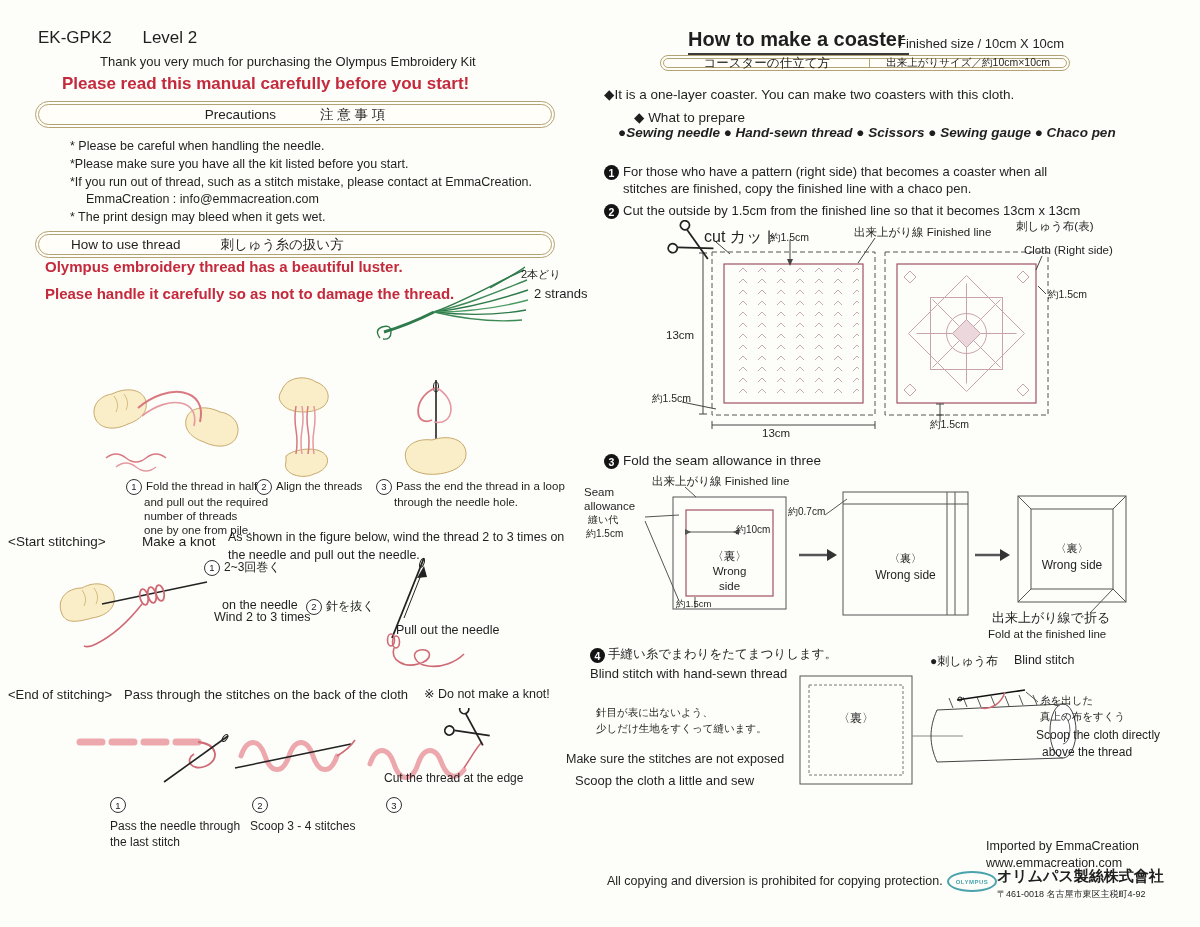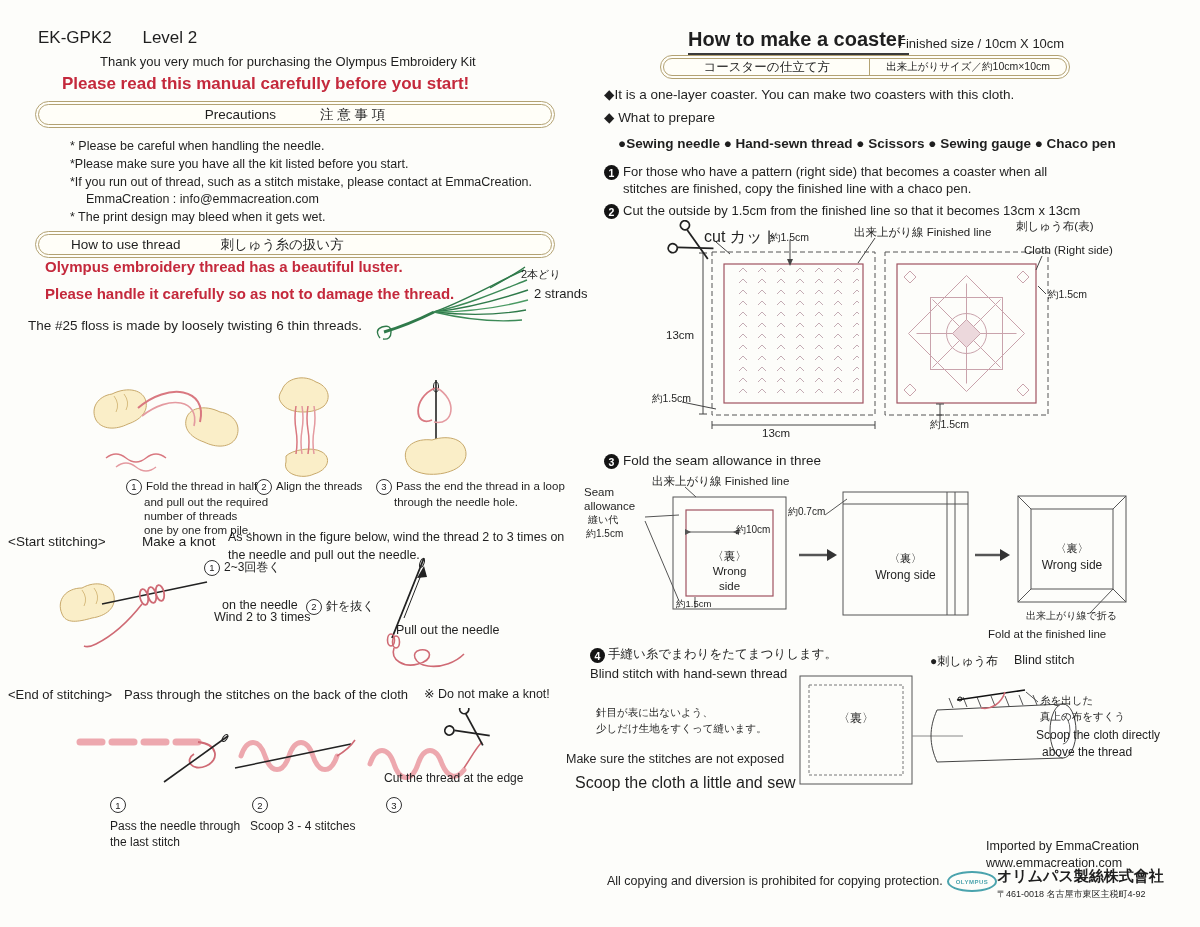--- a/index.html
+++ b/index.html
@@ -66,21 +66,20 @@
     <path d="M62,52 C98,44 130,30 155,20" stroke="#3c8a57" stroke-width="1.4" fill="none"></path>
     <path d="M62,52 C100,48 132,38 156,30" stroke="#2f7a4a" stroke-width="1.4" fill="none"></path>
     <path d="M62,52 C100,52 134,46 156,40" stroke="#4a9a63" stroke-width="1.4" fill="none"></path>
     <path d="M62,52 C98,56 132,54 154,50" stroke="#2f7a4a" stroke-width="1.4" fill="none"></path>
     <path d="M62,52 C96,60 128,62 150,60" stroke="#3c8a57" stroke-width="1.4" fill="none"></path>
     <path d="M118,28 C134,19 146,12 153,7" stroke="#2f7a4a" stroke-width="1.4" fill="none"></path>
   </svg>
   <div class="lb" style="left:521px;top:268px;font-size:11px;">2本どり</div>
   <div class="lb" style="left:534px;top:286px;font-size:13px;">2 strands</div>
 
-  <div class="lb" style="left:28px;top:318px;font-size:13.5px;">The #25 floss is made by loosely twisting 6 thin threads.</div>
 
   <svg class="art" style="left:88px;top:378px;" width="155" height="100" viewBox="0 0 155 100">
     <path d="M8,42 C2,30 10,18 24,16 C40,8 56,12 58,24 C60,34 52,42 40,46 C28,52 14,52 8,42 Z" fill="#faeec8" stroke="#c8a96b"></path>
     <path d="M26,18 q6,8 2,16 M36,16 q6,8 2,16" stroke="#d8bd80" fill="none"></path>
     <path d="M148,60 C154,48 146,36 132,34 C116,26 100,30 98,42 C96,52 104,60 116,64 C128,70 142,70 148,60 Z" fill="#faeec8" stroke="#c8a96b"></path>
     <path d="M50,30 C80,4 120,10 112,44" stroke="#d97880" stroke-width="2" fill="none"></path>
     <path d="M54,38 C82,16 112,22 106,48" stroke="#e49aa0" stroke-width="1.6" fill="none"></path>
     <path d="M18,80 q10,-8 20,0 q10,8 20,0 q10,-8 20,0" stroke="#d97880" fill="none" stroke-width="1.4"></path>
     <path d="M28,89 q10,-8 20,0 q10,8 20,0" stroke="#e49aa0" fill="none" stroke-width="1.4"></path>
   </svg>
@@ -196,30 +195,30 @@
   <span class="wnum wnum-abs" style="left:252px;top:797px;">2</span>
   <span class="wnum wnum-abs" style="left:386px;top:797px;">3</span>
   <div class="lb" style="left:110px;top:819px;font-size:12px;">Pass the needle through</div>
   <div class="lb" style="left:110px;top:835px;font-size:12px;">the last stitch</div>
   <div class="lb" style="left:250px;top:819px;font-size:12px;">Scoop 3 - 4 stitches</div>
   <div class="lb" style="left:384px;top:771px;font-size:12px;">Cut the thread at the edge</div>
 
   <div class="title" style="left:688px;top:28px;">How to make a coaster</div>
   <div class="lb" style="left:898px;top:36px;font-size:13px;">Finished size / 10cm X 10cm</div>
 
-  <div class="banner" style="left:660px;top:55px;width:410px;height:24px;">
+  <div class="banner" style="left:660px;top:55px;width:410px;height:16px;">
     <div class="banner-in" style="gap:0;">
       <div class="cell" style="flex:1.05;border-right:1px solid #b3a273;font-size:12.5px;">コースターの仕立て方</div>
       <div class="cell" style="flex:1;font-size:10.5px;">出来上がりサイズ／約10cm×10cm</div>
     </div>
   </div>
 
   <div class="lb" style="left:604px;top:87px;font-size:13.5px;">◆It is a one-layer coaster. You can make two coasters with this cloth.</div>
-  <div class="lb" style="left:604px;top:110px;font-size:13.5px;">◆ What to prepare</div>
-  <div class="lb" style="left:618px;top:136px;font-size:13.5px;font-weight:600;">●Sewing needle ● Hand-sewn thread ● Scissors ● Sewing gauge ● Chaco pen</div>
+  <div class="lb" style="left:634px;top:110px;font-size:13.5px;">◆ What to prepare</div>
+  <div class="lb" style="left:618px;top:125px;font-size:13.5px;font-weight:600;font-style:italic;">●Sewing needle ● Hand-sewn thread ● Scissors ● Sewing gauge ● Chaco pen</div>
 
   <span class="bnum" style="left:604px;top:165px;">1</span>
   <div class="lb" style="left:623px;top:164px;font-size:13px;">For those who have a pattern (right side) that becomes a coaster when all</div>
   <div class="lb" style="left:623px;top:181px;font-size:13px;">stitches are finished, copy the finished line with a chaco pen.</div>
   <span class="bnum" style="left:604px;top:204px;">2</span>
   <div class="lb" style="left:623px;top:203px;font-size:13px;">Cut the outside by 1.5cm from the finished line so that it becomes 13cm x 13cm</div>
 
   <svg class="art" style="left:640px;top:220px;" width="480" height="235" viewBox="0 0 480 235">
     <defs>
       <pattern id="stv" width="19" height="11" patternUnits="userSpaceOnUse">
@@ -331,21 +330,21 @@
   <div class="lb" style="left:676px;top:598px;font-size:9.5px;">約1.5cm</div>
   <div class="lb" style="left:788px;top:506px;font-size:10px;">約0.7cm</div>
   <div class="cblock" style="left:843px;top:550px;width:125px;font-size:12px;line-height:17px;">
     <div style="font-size:11px;">〈裏〉</div>
     <div>Wrong side</div>
   </div>
   <div class="cblock" style="left:1018px;top:540px;width:108px;font-size:12px;line-height:17px;">
     <div style="font-size:11px;">〈裏〉</div>
     <div>Wrong side</div>
   </div>
-  <div class="lb" style="left:1026px;top:610px;font-size:10px;">出来上がり線で折る</div>
+  <div class="lb" style="left:992px;top:610px;font-size:13px;">出来上がり線で折る</div>
   <div class="lb" style="left:988px;top:627px;font-size:11.5px;">Fold at the finished line</div>
 
   <span class="bnum" style="left:590px;top:648px;">4</span>
   <div class="lb" style="left:608px;top:647px;font-size:12.5px;">手縫い糸でまわりをたてまつりします。</div>
   <div class="lb" style="left:590px;top:666px;font-size:13px;">Blind stitch with hand-sewn thread</div>
   <div class="lb" style="left:930px;top:654px;font-size:12px;">●刺しゅう布</div>
   <div class="lb" style="left:1014px;top:653px;font-size:12.5px;">Blind stitch</div>
 
   <svg class="art" style="left:585px;top:670px;" width="545" height="130" viewBox="0 0 545 130">
     <rect x="215" y="6" width="112" height="108" stroke="#555" fill="none"></rect>
@@ -371,21 +370,21 @@
     <line x1="453" y1="32" x2="441" y2="22" stroke="#555"></line>
   </svg>
   <div class="cblock" style="left:800px;top:710px;width:112px;font-size:12px;">〈裏〉</div>
   <div class="lb" style="left:1040px;top:694px;font-size:10.5px;">糸を出した</div>
   <div class="lb" style="left:1040px;top:710px;font-size:10.5px;">真上の布をすくう</div>
   <div class="lb" style="left:1036px;top:728px;font-size:12px;">Scoop the cloth directly</div>
   <div class="lb" style="left:1042px;top:745px;font-size:12px;">above the thread</div>
   <div class="lb" style="left:596px;top:706px;font-size:10.5px;">針目が表に出ないよう、</div>
   <div class="lb" style="left:596px;top:722px;font-size:10.5px;">少しだけ生地をすくって縫います。</div>
   <div class="lb" style="left:566px;top:752px;font-size:12.5px;">Make sure the stitches are not exposed</div>
-  <div class="lb" style="left:575px;top:773px;font-size:16px;">Scoop the cloth a little and sew</div>
+  <div class="lb" style="left:575px;top:773px;font-size:13px;">Scoop the cloth a little and sew</div>
 
   <div class="lb" style="left:986px;top:839px;font-size:12.5px;">Imported by EmmaCreation</div>
   <div class="lb" style="left:986px;top:856px;font-size:12.5px;">www.emmacreation.com</div>
   <div class="lb" style="left:607px;top:874px;font-size:12.5px;">All copying and diversion is prohibited for copying protection.</div>
   <div class="logo-oval" style="left:947px;top:871px;width:46px;height:17px;">OLYMPUS</div>
   <div class="lb" style="left:997px;top:867px;font-size:15px;font-weight:bold;">オリムパス製絲株式會社</div>
   <div class="lb" style="left:997px;top:889px;font-size:9px;">〒461-0018 名古屋市東区主税町4-92</div>
 
 </div>
 

